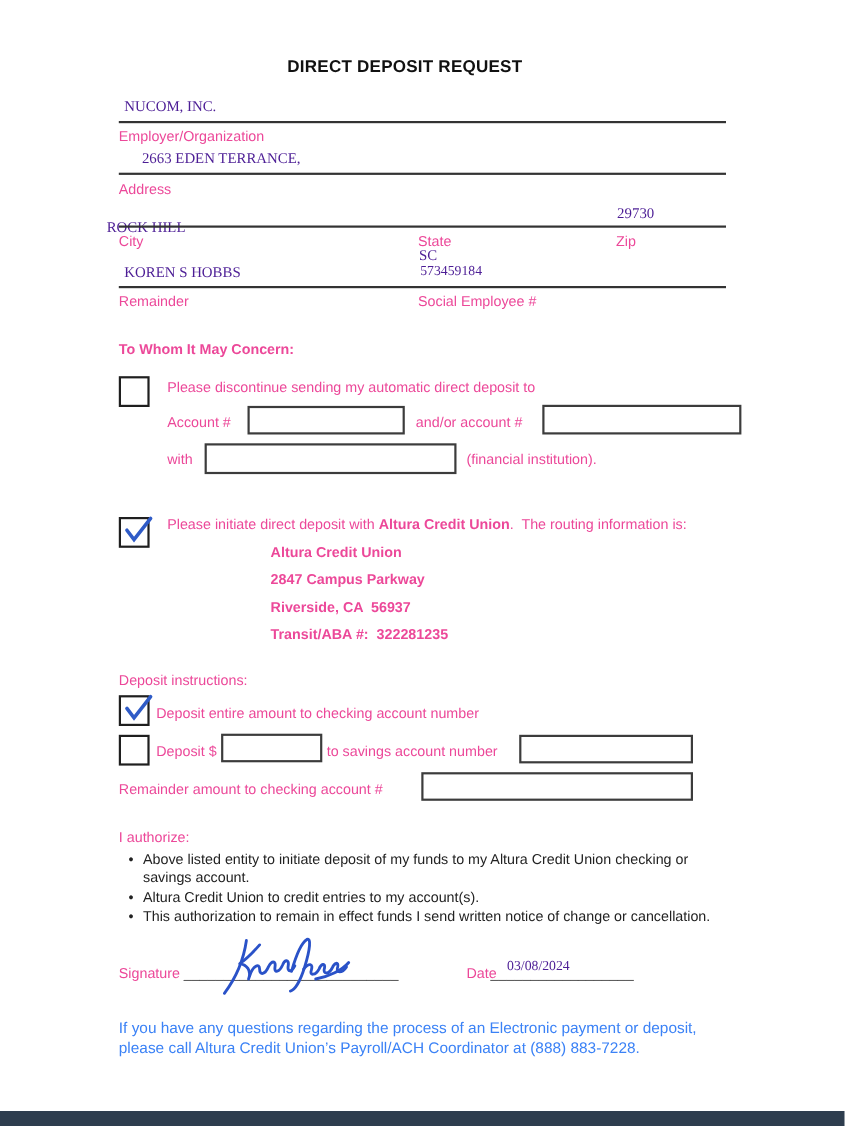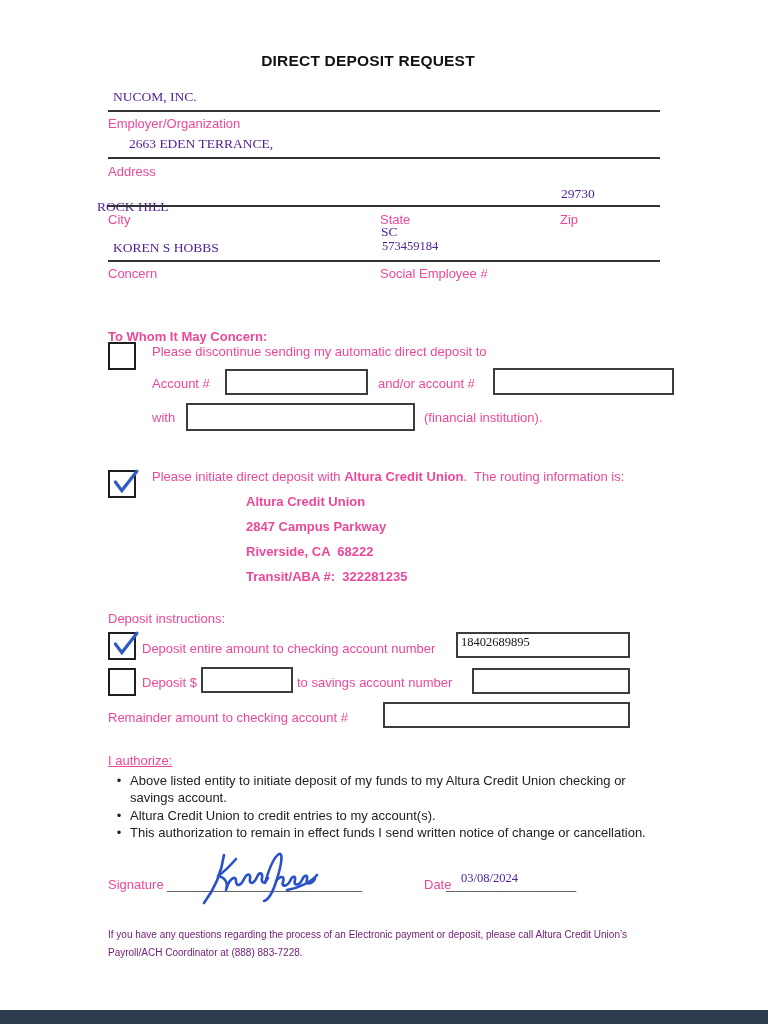--- a/index.html
+++ b/index.html
@@ -13,21 +13,21 @@
   .lbl { font-size:13px; color:#ec4899; }
   .rule { border-top:2px solid #333; width:552px; height:0; }
   .bold { font-weight:bold; }
   .keepws { white-space:pre-wrap; }
   .cb {
     width:24px; height:24px; border:2.4px solid #1f1f1f; background:#fff; position:absolute;
   }
   .cb svg { position:absolute; left:-1px; top:-4px; overflow:visible; }
   .ibox { position:absolute; border:2px solid #3c3c3c; background:#fff; }
   .ibox .val { font-family:"Liberation Serif", serif; font-size:12.5px; color:#161616; padding:1px 3px; line-height:14px; }
-  .para { font-size:10px; line-height:17.5px; color:#701a75; }
+  .para { font-size:14px; line-height:17.5px; color:#3b82f6; }
   .bullets { width:548px; }
   .bullet-item { display:flex; font-size:13px; line-height:17.4px; color:#222; }
   .bullet-dot { width:22px; min-width:22px; text-align:center; }
   .underscores { font-size:13px; color:#444; letter-spacing:0; }
   .bottom-bar { left:0; top:1010px; width:768px; height:14px; }
 </style>
 </head>
 <body>
 
 <div class="page">
@@ -46,24 +46,24 @@
   <div class="abs serifval" style="left:381px; top:186px;margin-top:38px;">SC</div>
   <div class="abs serifval" style="left:561px; top:186px;">29730</div>
   <div class="abs rule" style="left:108px; top:205px;"></div>
   <div class="abs lbl" style="left:108px; top:212px;">City</div>
   <div class="abs lbl" style="left:380px; top:212px;">State</div>
   <div class="abs lbl" style="left:560px; top:212px;">Zip</div>
 
   <div class="abs serifval" style="left:113px; top:240px;">KOREN  S  HOBBS</div>
   <div class="abs serifval" style="left:382px; top:239px; font-size:12.5px;">573459184</div>
   <div class="abs rule" style="left:108px; top:260px;"></div>
-  <div class="abs lbl" style="left:108px; top:266px;">Concern</div>
+  <div class="abs lbl" style="left:108px; top:266px;">Remainder</div>
   <div class="abs lbl" style="left:380px; top:266px;">Social Employee #</div>
 
-  <div class="abs lbl bold" style="left:108px; top:310px;margin-top:19px;">To Whom It May Concern:</div>
+  <div class="abs lbl bold" style="left:108px; top:310px;">To Whom It May Concern:</div>
 
   <div class="cb" style="left:108px; top:342px;">
     
   </div>
   <div class="abs lbl" style="left:152px; top:344px;">Please discontinue sending my automatic direct deposit to</div>
 
   <div class="abs lbl" style="left:152px; top:376px;">Account #</div>
   <div class="ibox" style="left:225px; top:369px; width:139px; height:22px;">
     <div class="val"></div>
   </div>
@@ -80,53 +80,50 @@
 
   <div class="cb" style="left:108px; top:470px;">
     <svg width="30" height="28" viewBox="0 0 26 26">
       <path d="M5 13 L11 21 L25 3" fill="none" stroke="#2f5bc7" stroke-width="3" stroke-linecap="round"></path>
     </svg>
   </div>
   <div class="abs lbl keepws" style="left:152px; top:469px; width:535px;"><span>Please initiate direct deposit with </span><span class="bold">Altura Credit Union</span><span>.  The routing information is:</span></div>
 
   <div class="abs lbl bold keepws" style="left:246px; top:494px;">Altura Credit Union</div>
   <div class="abs lbl bold keepws" style="left:246px; top:519px;">2847 Campus Parkway</div>
-  <div class="abs lbl bold keepws" style="left:246px; top:544px;">Riverside, CA  68222</div>
+  <div class="abs lbl bold keepws" style="left:246px; top:544px;">Riverside, CA  56937</div>
   <div class="abs lbl bold keepws" style="left:246px; top:569px;">Transit/ABA #:  322281235</div>
 
   <div class="abs lbl" style="left:108px; top:611px;">Deposit instructions:</div>
 
   <div class="cb" style="left:108px; top:632px;">
     <svg width="30" height="28" viewBox="0 0 26 26">
       <path d="M5 13 L11 21 L25 3" fill="none" stroke="#2f5bc7" stroke-width="3" stroke-linecap="round"></path>
     </svg>
   </div>
   <div class="abs lbl" style="left:142px; top:641px;">Deposit entire amount to checking account number</div>
-  <div class="ibox" style="left:456px; top:632px; width:170px; height:22px;">
-    <div class="val">18402689895</div>
-  </div>
 
   <div class="cb" style="left:108px; top:668px;">
     
   </div>
   <div class="abs lbl" style="left:142px; top:675px;">Deposit $</div>
   <div class="ibox" style="left:201px; top:667px; width:88px; height:22px;">
     <div class="val"></div>
   </div>
   <div class="abs lbl" style="left:297px; top:675px;">to savings account number</div>
   <div class="ibox" style="left:472px; top:668px; width:154px; height:22px;">
     <div class="val"></div>
   </div>
 
   <div class="abs lbl" style="left:108px; top:710px;">Remainder amount to checking account #</div>
   <div class="ibox" style="left:383px; top:702px; width:243px; height:22px;">
     <div class="val"></div>
   </div>
 
-  <div class="abs lbl" style="left:108px; top:753px;text-decoration:underline;">I authorize:</div>
+  <div class="abs lbl" style="left:108px; top:753px;">I authorize:</div>
   <div class="abs bullets" style="left:108px; top:772px;">
     <div class="bullet-item">
       <span class="bullet-dot">•</span>
       <span>Above listed entity to initiate deposit of my funds to my Altura Credit Union checking or savings account.</span>
     </div>
     <div class="bullet-item">
       <span class="bullet-dot">•</span>
       <span>Altura Credit Union to credit entries to my account(s).</span>
     </div>
     <div class="bullet-item">

